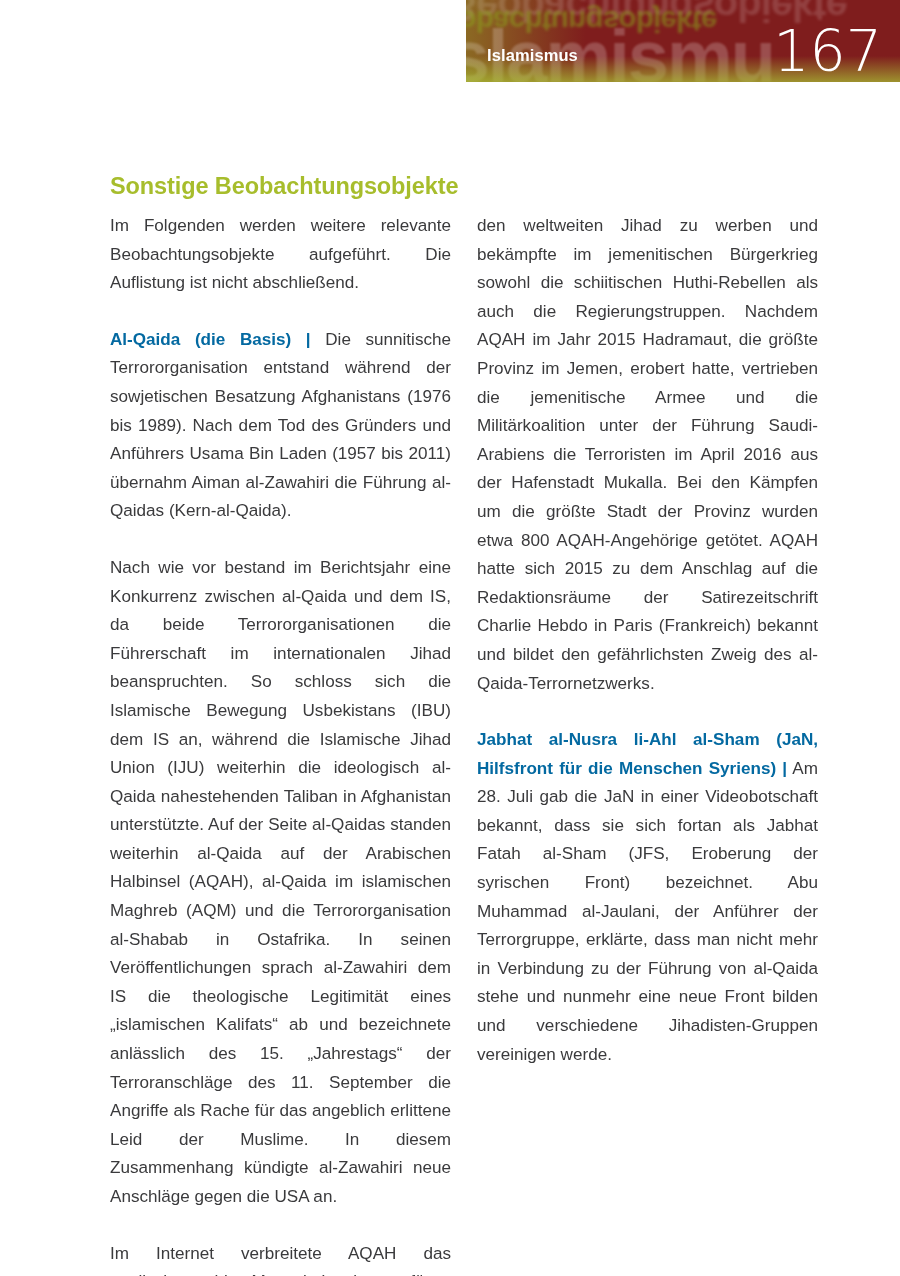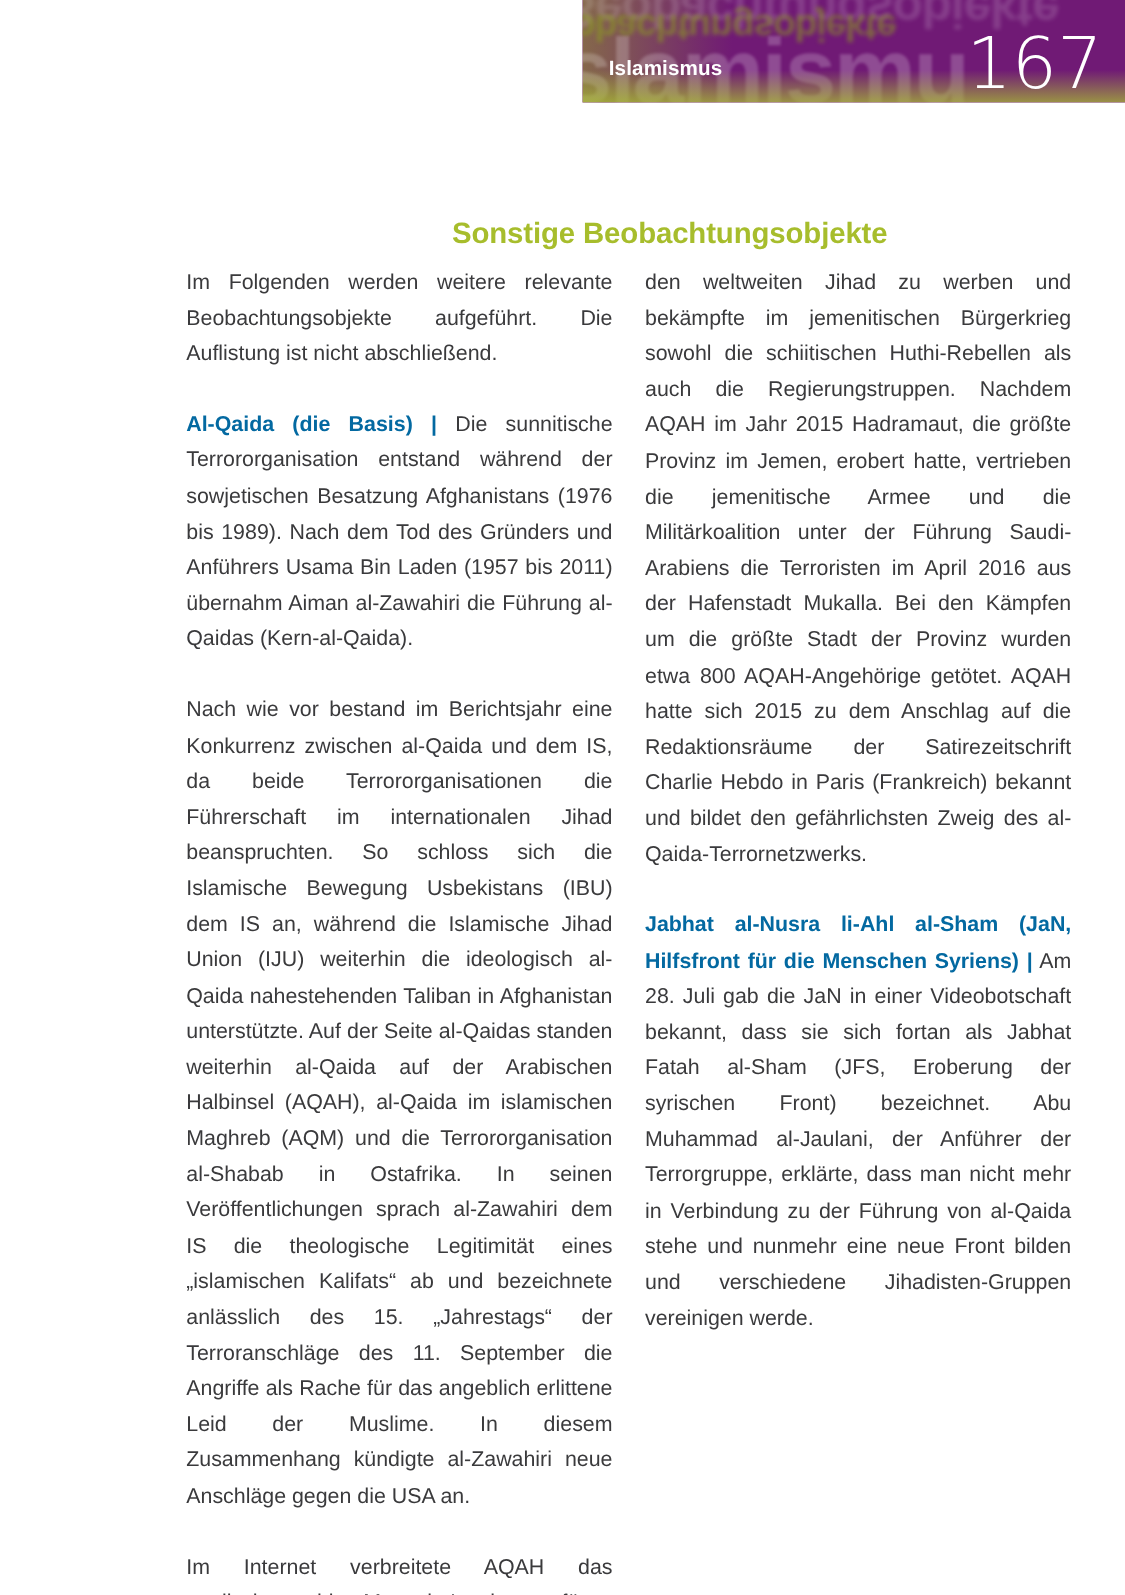--- a/index.html
+++ b/index.html
@@ -123,21 +123,20 @@
     color: #a7bd2c;
     letter-spacing: -0.1px;
   }
 
   .columns {
     position: absolute;
     left: 110px;
     top: 212px;
     width: 713px;
     height: 1040px;
-    margin-left: 39px;
   }
   .column {
     position: absolute;
     top: 0;
     width: 341px;
     height: 100%;
   }
   .col-left  { left: 0; }
   .col-right { left: 367px; }
 
@@ -153,35 +152,35 @@
   p.para:last-child { margin-bottom: 0; }
 
   .lead-in {
     font-weight: 700;
     color: #0369a1;
   }
 </style>
 </head>
 <body>
 
-<div class="page-header" style="background: #701a75;">
+<div class="page-header" style="background: #7f1d1d;">
   <div class="header-watermark">
     <div class="wm-shade-left"></div>
     <div class="wm-line wm-top">Beobachtungsobjekte</div>
     <div class="wm-line wm-mid">Sonstige Beobachtungsobjekte</div>
     <div class="wm-line wm-big">islamismu</div>
     <div class="wm-shade-bottom"></div>
   </div>
   <div class="header-section-title">Islamismus</div>
   <div class="header-page-number">167</div>
 </div>
 
 <div class="page-body">
 
-  <h1 class="section-heading" style="color: rgb(167, 189, 44); text-align: right;">Sonstige Beobachtungsobjekte</h1>
+  <h1 class="section-heading" style="color: rgb(167, 189, 44);">Sonstige Beobachtungsobjekte</h1>
 
   <div class="columns">
     <div class="column col-left">
         <p class="para"><span>Im Folgenden werden weitere relevante Beobachtungsobjekte aufgeführt. Die Auflistung ist nicht abschließend.</span></p>
         <p class="para"><span class="lead-in">Al-Qaida (die Basis) |</span> <span>Die sunnitische Terrororganisation entstand während der sowjetischen Besatzung Afghanistans (1976 bis 1989). Nach dem Tod des Gründers und Anführers Usama Bin Laden (1957 bis 2011) übernahm Aiman al-Zawahiri die Führung al-Qaidas (Kern-al-Qaida).</span></p>
         <p class="para"><span>Nach wie vor bestand im Berichtsjahr eine Konkurrenz zwischen al-Qaida und dem IS, da beide Terrororganisationen die Führerschaft im internationalen Jihad beanspruchten. So schloss sich die Islamische Bewegung Usbekistans (IBU) dem IS an, während die Islamische Jihad Union (IJU) weiterhin die ideologisch al-Qaida nahestehenden Taliban in Afghanistan unterstützte. Auf der Seite al-Qaidas standen weiterhin al-Qaida auf der Arabischen Halbinsel (AQAH), al-Qaida im islamischen Maghreb (AQM) und die Terrororganisation al-Shabab in Ostafrika. In seinen Veröffentlichungen sprach al-Zawahiri dem IS die theologische Legitimität eines „islamischen Kalifats“ ab und bezeichnete anlässlich des 15. „Jahrestags“ der Terroranschläge des 11. September die Angriffe als Rache für das angeblich erlittene Leid der Muslime. In diesem Zusammenhang kündigte al-Zawahiri neue Anschläge gegen die USA an.</span></p>
         <p class="para"><span>Im Internet verbreitete AQAH das englischsprachige Magazin Inspire, um für</span></p>
       </div>
     <div class="column col-right">
         <p class="para"><span>den weltweiten Jihad zu werben und bekämpfte im jemenitischen Bürgerkrieg sowohl die schiitischen Huthi-Rebellen als auch die Regierungstruppen. Nachdem AQAH im Jahr 2015 Hadramaut, die größte Provinz im Jemen, erobert hatte, vertrieben die jemenitische Armee und die Militärkoalition unter der Führung Saudi-Arabiens die Terroristen im April 2016 aus der Hafenstadt Mukalla. Bei den Kämpfen um die größte Stadt der Provinz wurden etwa 800 AQAH-Angehörige getötet. AQAH hatte sich 2015 zu dem Anschlag auf die Redaktionsräume der Satirezeitschrift Charlie Hebdo in Paris (Frankreich) bekannt und bildet den gefährlichsten Zweig des al-Qaida-Terrornetzwerks.</span></p>

